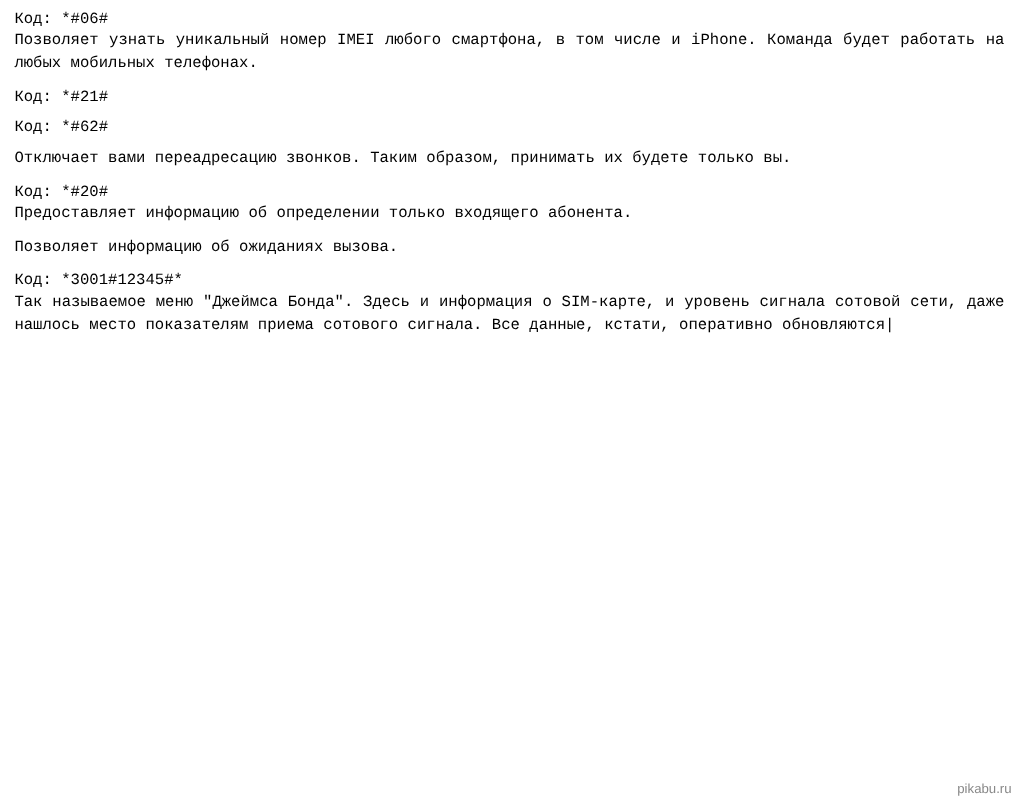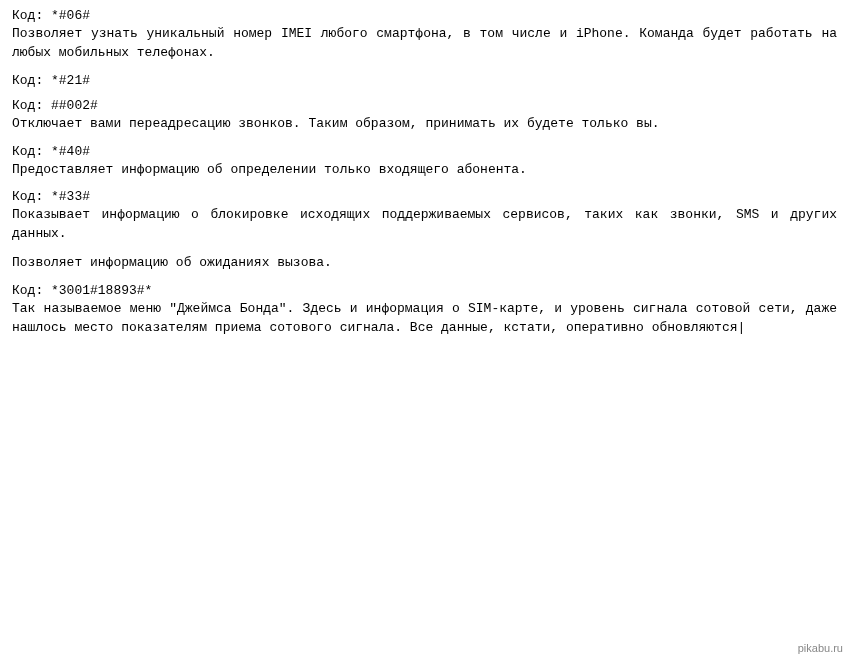--- a/index.html
+++ b/index.html
@@ -22,21 +22,21 @@
       width: 849px;
       height: 666px;
       background: #ffffff;
       padding: 8px 12px 8px 12px;
       overflow: hidden;
       position: relative;
     }
 
     .watermark {
       position: absolute;
-      bottom: 12px;
+      bottom: 2px;
       right: 6px;
       font-size: 11px;
       color: #888888;
       font-family: Arial, sans-serif;
     }
 
     .content-block {
       margin-bottom: 10px;
     }
 
@@ -61,34 +61,30 @@
 <div class="page-container">
 
   <div class="content-block">
       <div class="code-line">Код: *#06#</div>
       <div class="desc-text">Позволяет узнать уникальный номер IMEI любого смартфона, в том числе и iPhone. Команда будет работать на любых мобильных телефонах.</div>
     </div>
     <div class="content-block">
       <div class="code-line">Код: *#21#</div>
     </div>
     <div class="content-block">
+      <div class="code-line">Код: *#62#</div>
     </div>
     <div class="content-block">
-      <div class="code-line">Код: ##002#</div>
       <div class="desc-text">Отключает вами переадресацию звонков. Таким образом, принимать их будете только вы.</div>
     </div>
     <div class="content-block">
-      <div class="code-line">Код: *#40#</div>
+      <div class="code-line">Код: *#20#</div>
       <div class="desc-text">Предоставляет информацию об определении только входящего абонента.</div>
-    </div>
-    <div class="content-block">
-      <div class="code-line">Код: *#33#</div>
-      <div class="desc-text">Показывает информацию о блокировке исходящих поддерживаемых сервисов, таких как звонки, SMS и других данных.</div>
     </div>
     <div class="content-block">
       <div class="desc-text">Позволяет информацию об ожиданиях вызова.</div>
     </div>
     <div class="content-block">
-      <div class="code-line">Код: *3001#18893#*</div>
+      <div class="code-line">Код: *3001#12345#*</div>
       <div class="desc-text cursor-end">Так называемое меню "Джеймса Бонда". Здесь и информация о SIM-карте, и уровень сигнала сотовой сети, даже нашлось место показателям приема сотового сигнала. Все данные, кстати, оперативно обновляются</div>
     </div>
     <div class="watermark">pikabu.ru</div>
 </div>
 
 </body></html>

